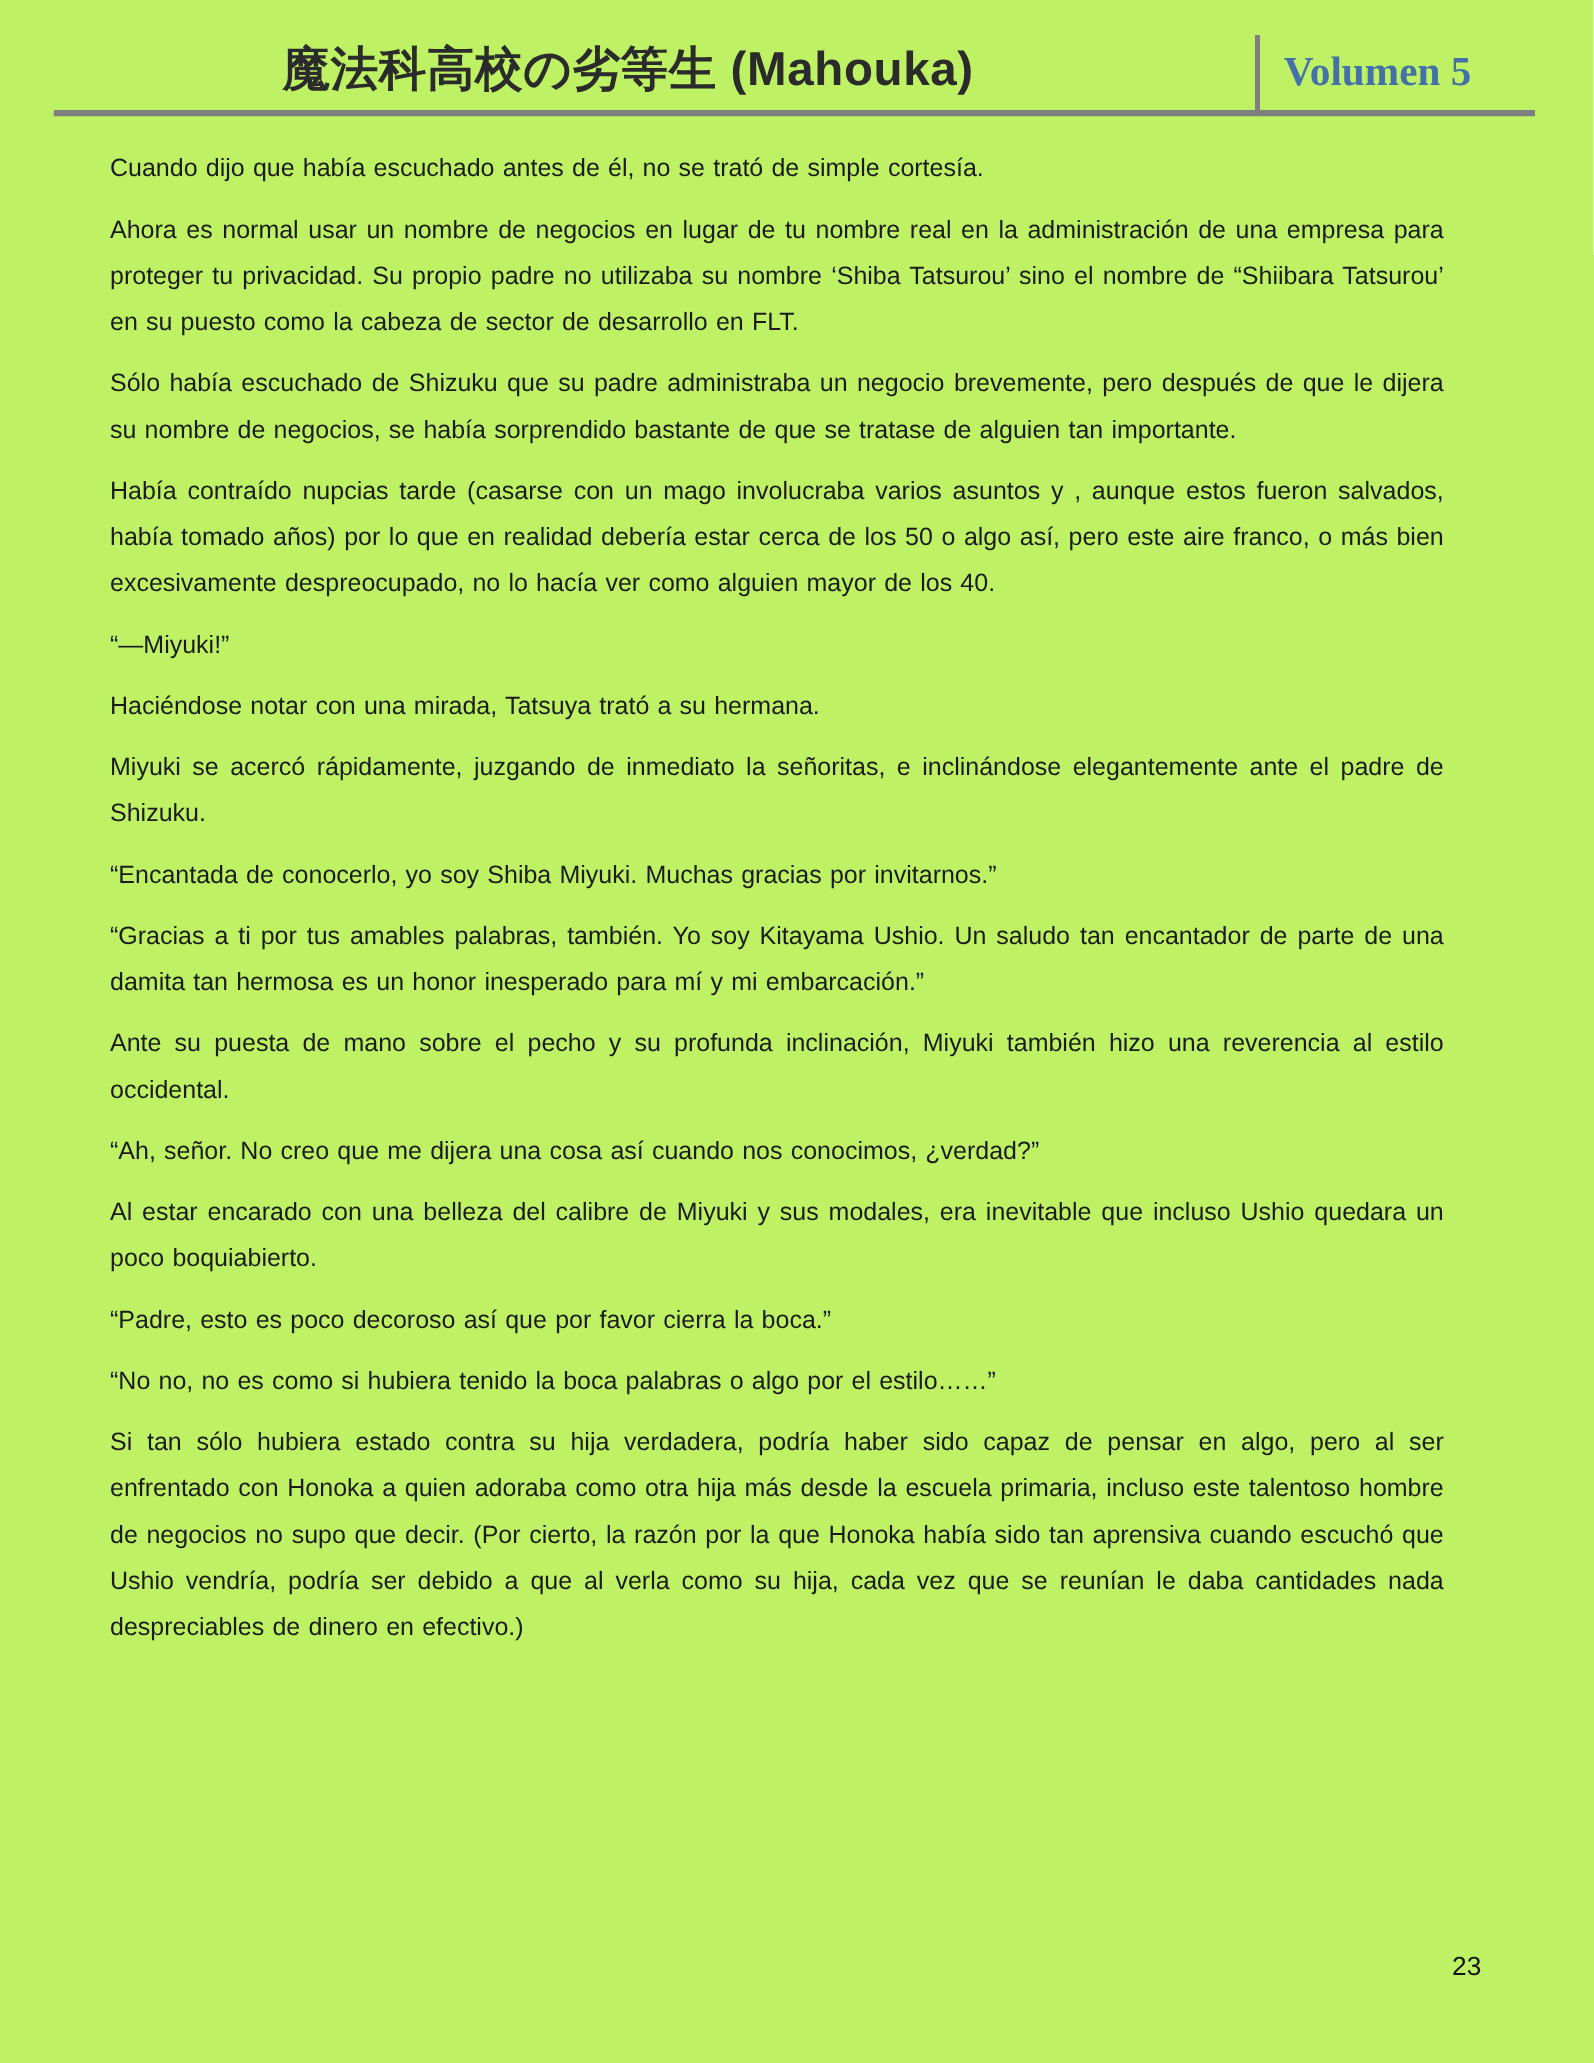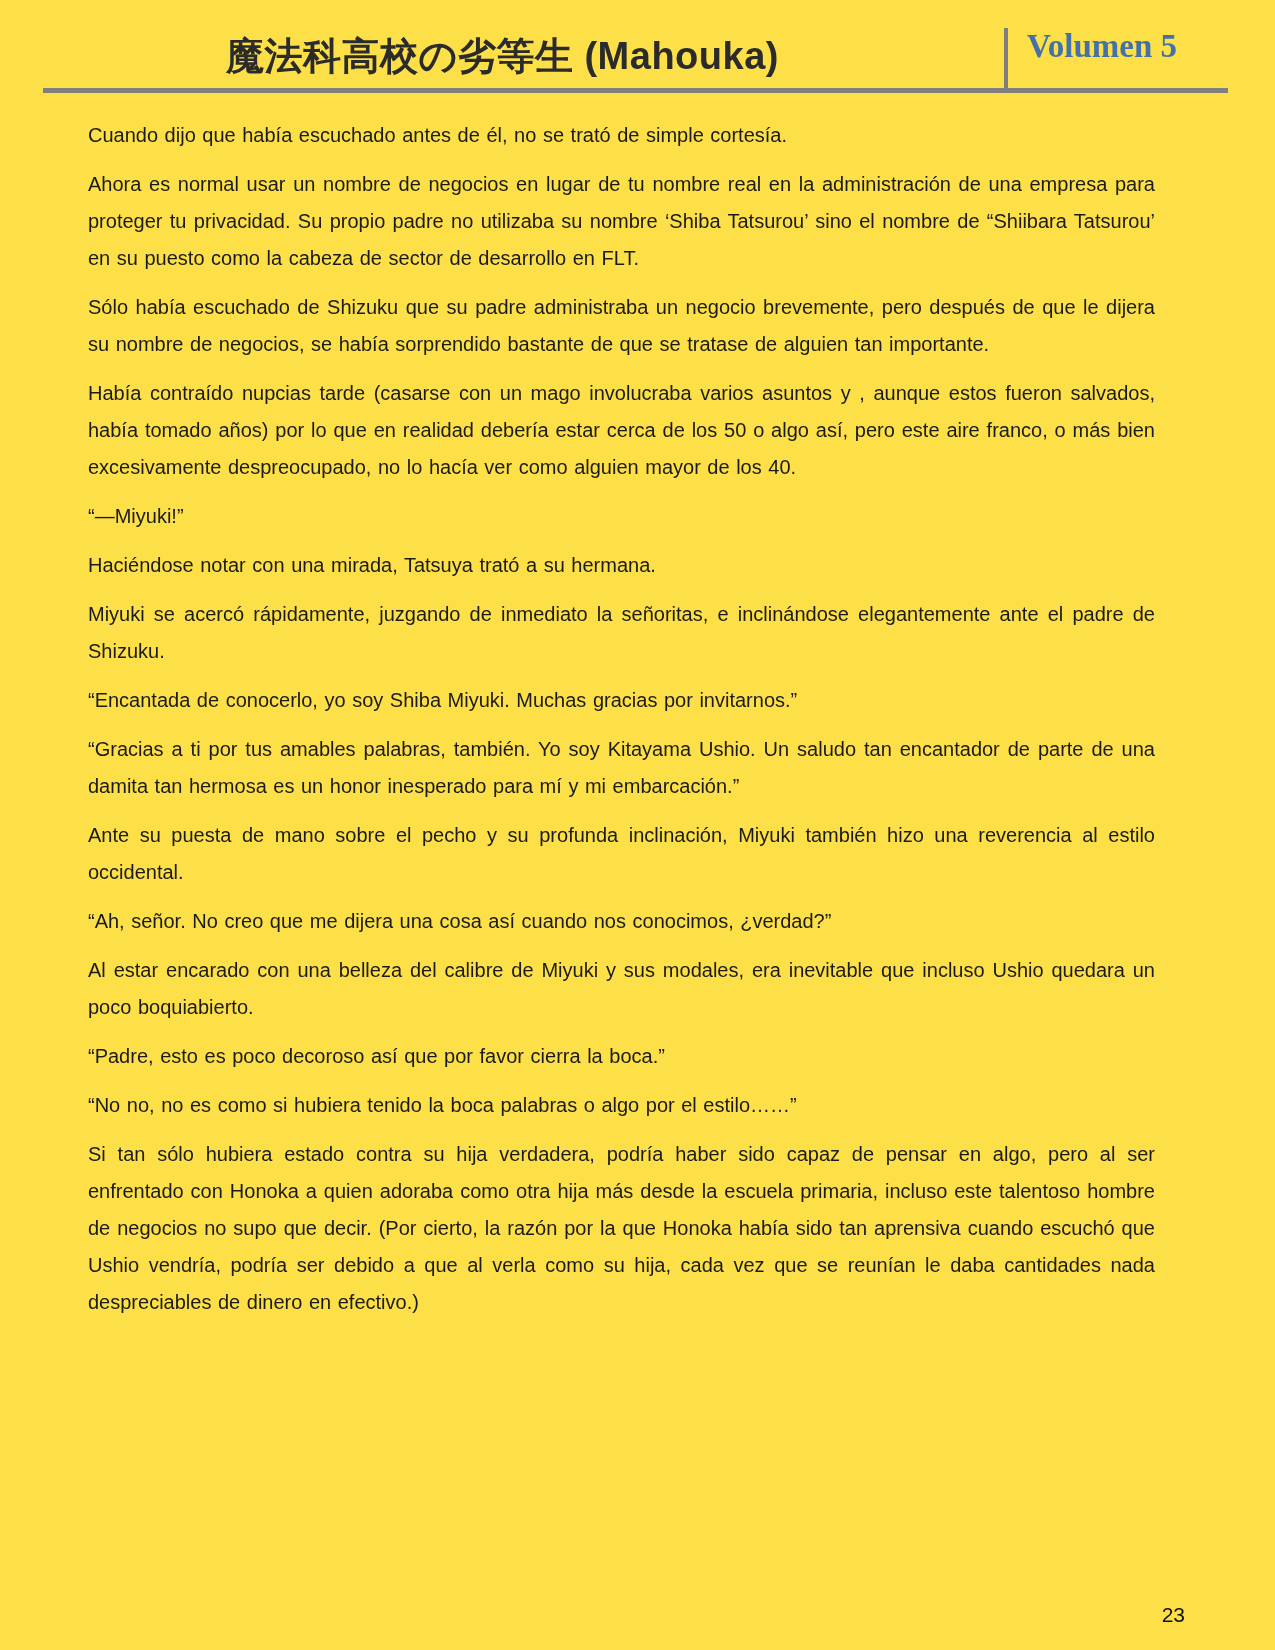--- a/index.html
+++ b/index.html
@@ -4,21 +4,21 @@
 <style>
   html, body {
     margin: 0;
     padding: 0;
     background: #ffffff;
   }
   .page {
     position: relative;
     width: 1275px;
     height: 1650px;
-    background: #fde047;
+    background: #bef264;
     font-family: "Liberation Sans", "DejaVu Sans", sans-serif;
     color: #1b1b1b;
     overflow: hidden;
     box-sizing: border-box;
   }
   
   .header {
     position: relative;
     display: flex;
     align-items: flex-end;
@@ -52,21 +52,21 @@
     padding-left: 22px;
     display: flex;
     align-items: flex-end;
   }
   .volume-label {
     font-family: "Liberation Serif", "DejaVu Serif", serif;
     font-size: 33px;
     font-weight: bold;
     color: #4472a8;
     line-height: 1.1;
-    padding-bottom: 24px;
+    padding-bottom: 12px;
     white-space: nowrap;
   }
   .header-rule {
     height: 5px;
     background: #7f7f7f;
     margin: 0 47px 0 43px;
   }
   
   .body-text {
     padding: 24px 120px 0 88px;
@@ -78,21 +78,20 @@
     margin: 0 0 12px 0;
     word-spacing: 1px;
   }
   
   .page-number {
     position: absolute;
     top: 1562px;
     right: 90px;
     font-size: 21px;
     color: #111111;
-    margin-top: 41px;
   }
 </style>
 </head>
 <body>
 
 <div class="page">
 
   <div class="header">
     <div class="header-left">
       <div class="doc-title">魔法科高校の劣等生 (Mahouka)</div>

